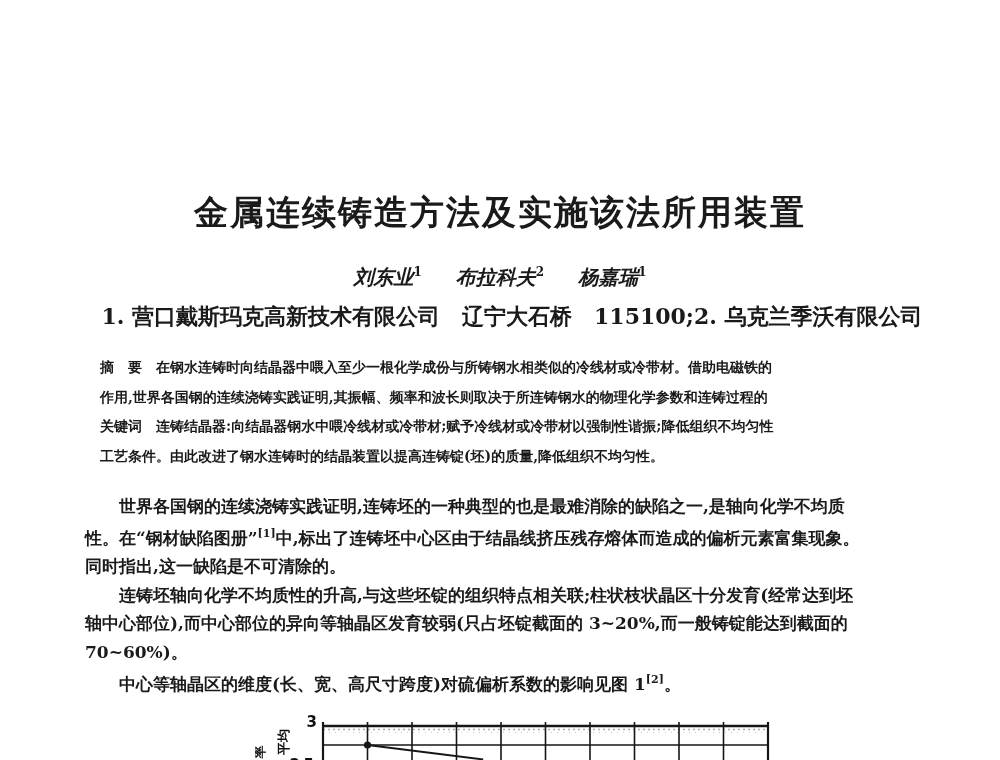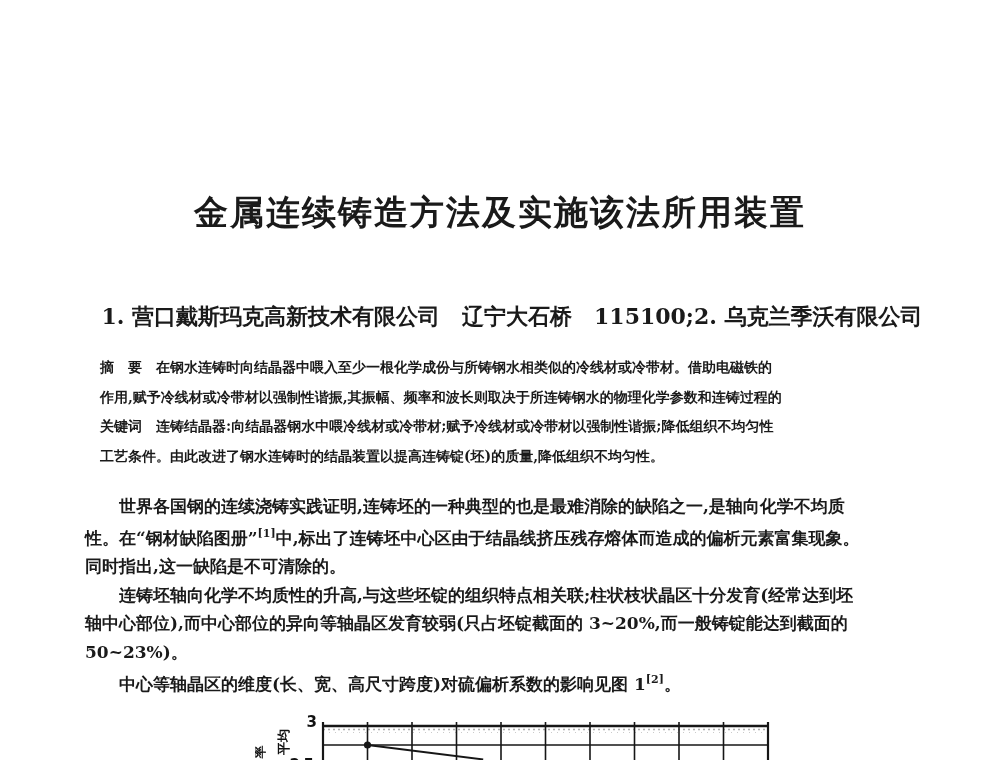--- a/index.html
+++ b/index.html
@@ -59,37 +59,42 @@
   .fig-ylab-1{left:16px;top:30px;}
   .fig-ylab-2{left:-2px;top:40px;}
 </style>
 </head>
 <body style="background: rgb(255, 255, 255); color: rgb(26, 26, 26);">
 
 <div class="page">
 
   <h1 class="title">金属连续铸造方法及实施该法所用装置</h1>
 
+  <div class="authors">
+      <span class="author">刘东业<sup>1</sup></span>
+      <span class="author">布拉科夫<sup>2</sup></span>
+      <span class="author">杨嘉瑞<sup>1</sup></span>
+    </div>
 
   <div class="affiliation">1. 营口戴斯玛克高新技术有限公司　辽宁大石桥　115100;2. 乌克兰季沃有限公司</div>
 
   <div class="abstract">
       <div class="abs-line">摘　要　在钢水连铸时向结晶器中喂入至少一根化学成份与所铸钢水相类似的冷线材或冷带材。借助电磁铁的</div>
-      <div class="abs-line">作用,赋予冷线材或冷带材以强制性谐振,其振幅、频率和波长则取决于所连铸钢水的物理化学参数和连铸过程的</div>
+      <div class="abs-line">作用,世界各国钢的连续浇铸实践证明,其振幅、频率和波长则取决于所连铸钢水的物理化学参数和连铸过程的</div>
       <div class="abs-line">关键词　连铸结晶器:向结晶器钢水中喂冷线材或冷带材;赋予冷线材或冷带材以强制性谐振;降低组织不均匀性</div>
       <div class="abs-line">工艺条件。由此改进了钢水连铸时的结晶装置以提高连铸锭(坯)的质量,降低组织不均匀性。</div>
     </div>
 
   <div class="bodytext">
       <div class="body-line indent">世界各国钢的连续浇铸实践证明,连铸坯的一种典型的也是最难消除的缺陷之一,是轴向化学不均质</div>
       <div class="body-line">性。在“钢材缺陷图册”<sup>[1]</sup>中,标出了连铸坯中心区由于结晶线挤压残存熔体而造成的偏析元素富集现象。</div>
       <div class="body-line">同时指出,这一缺陷是不可清除的。</div>
       <div class="body-line indent">连铸坯轴向化学不均质性的升高,与这些坯锭的组织特点相关联;柱状枝状晶区十分发育(经常达到坯</div>
       <div class="body-line">轴中心部位),而中心部位的异向等轴晶区发育较弱(只占坯锭截面的 3~20%,而一般铸锭能达到截面的</div>
-      <div class="body-line">50~23%)。</div>
+      <div class="body-line">70~60%)。</div>
       <div class="body-line indent">中心等轴晶区的维度(长、宽、高尺寸跨度)对硫偏析系数的影响见图 1<sup>[2]</sup>。</div>
     </div>
 
   <div class="figure">
     <svg width="540" height="57" viewBox="0 0 540 57">
         <line x1="68" y1="19" x2="68" y2="57" stroke="#161616" stroke-width="2.2"></line>
         <line x1="112.5" y1="19" x2="112.5" y2="57" stroke="#161616" stroke-width="1.6"></line>
         <line x1="157" y1="19" x2="157" y2="57" stroke="#161616" stroke-width="1.6"></line>
         <line x1="201.5" y1="19" x2="201.5" y2="57" stroke="#161616" stroke-width="1.6"></line>
         <line x1="246" y1="19" x2="246" y2="57" stroke="#161616" stroke-width="1.6"></line>

